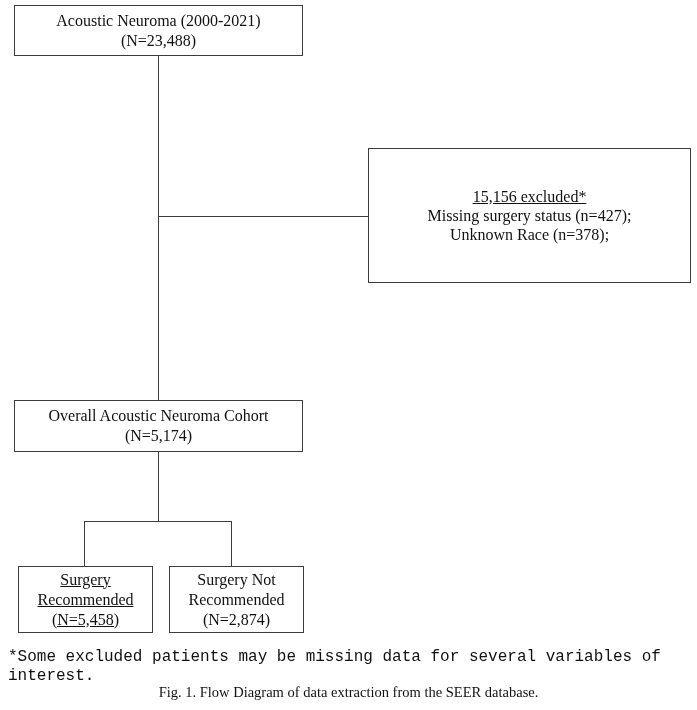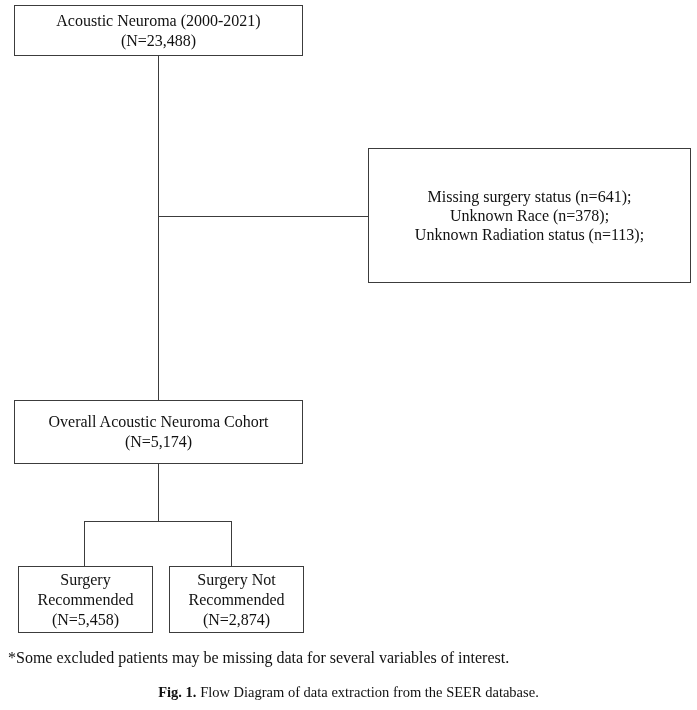--- a/index.html
+++ b/index.html
@@ -24,22 +24,22 @@
     flex-direction: column;
     justify-content: center;
     align-items: center;
     text-align: center;
     box-sizing: border-box;
     font-size: 16px;
     line-height: 20px;
   }
   #top-box      { left: 14px;  top: 5px;   width: 289px; height: 51px; }
   #exclusion-box{ left: 368px; top: 148px; width: 323px; height: 135px; line-height: 19px; }
-  #cohort-box   { left: 14px;  top: 400px; width: 289px; height: 64px; }
-  #surgery-box  { left: 18px;  top: 566px; width: 135px; height: 67px; }
+  #cohort-box   { left: 14px;  top: 400px; width: 289px; height: 52px; }
+  #surgery-box  { left: 18px;  top: 566px; width: 135px; height: 67px; text-decoration: underline; }
   #nosurgery-box{ left: 169px; top: 566px; width: 135px; height: 67px; }
 
   .excl-header { text-decoration: underline; }
 
   .connector {
     position: absolute;
     background: #3c3c3c;
   }
   #line-top-to-cohort   { left: 158px; top: 56px;  width: 1px;   height: 344px; }
   #line-to-exclusion    { left: 158px; top: 216px; width: 210px; height: 1px; }
@@ -49,53 +49,54 @@
   #line-split-right     { left: 231px; top: 521px; width: 1px;   height: 45px; }
 
   #footnote {
     position: absolute;
     left: 8px;
     top: 648px;
     width: 660px;
     font-size: 16px;
     line-height: 19px;
     text-align: left;
+    font-family: Liberation Mono, monospace;
   }
   #caption {
     position: absolute;
     left: 0;
     top: 683px;
     width: 697px;
     font-size: 14.5px;
     line-height: 18px;
     text-align: center;
   }
-  #caption .caption-label { font-weight: bold; margin-top: 28px; }
+  #caption .caption-label { font-weight: normal; margin-top: 28px; }
 </style>
 </head>
 <body>
 
 <div id="figure-canvas">
 
   <div class="connector" id="line-top-to-cohort"></div>
   <div class="connector" id="line-to-exclusion"></div>
   <div class="connector" id="line-cohort-to-split"></div>
   <div class="connector" id="line-split-horiz"></div>
   <div class="connector" id="line-split-left"></div>
   <div class="connector" id="line-split-right"></div>
 
   <div class="flow-box" id="top-box">
     <div>Acoustic Neuroma (2000-2021)</div>
     <div>(N=23,488)</div>
   </div>
 
   <div class="flow-box" id="exclusion-box">
-    <div>Missing surgery status (n=641);</div>
+    <div class="excl-header">15,156 excluded*</div>
+    <div>Missing surgery status (n=427);</div>
     <div>Unknown Race (n=378);</div>
-    <div>Unknown Radiation status (n=113);</div>
   </div>
 
   <div class="flow-box" id="cohort-box">
     <div>Overall Acoustic Neuroma Cohort</div>
     <div>(N=5,174)</div>
   </div>
 
   <div class="flow-box" id="surgery-box">
     <div>Surgery</div>
     <div>Recommended</div>

